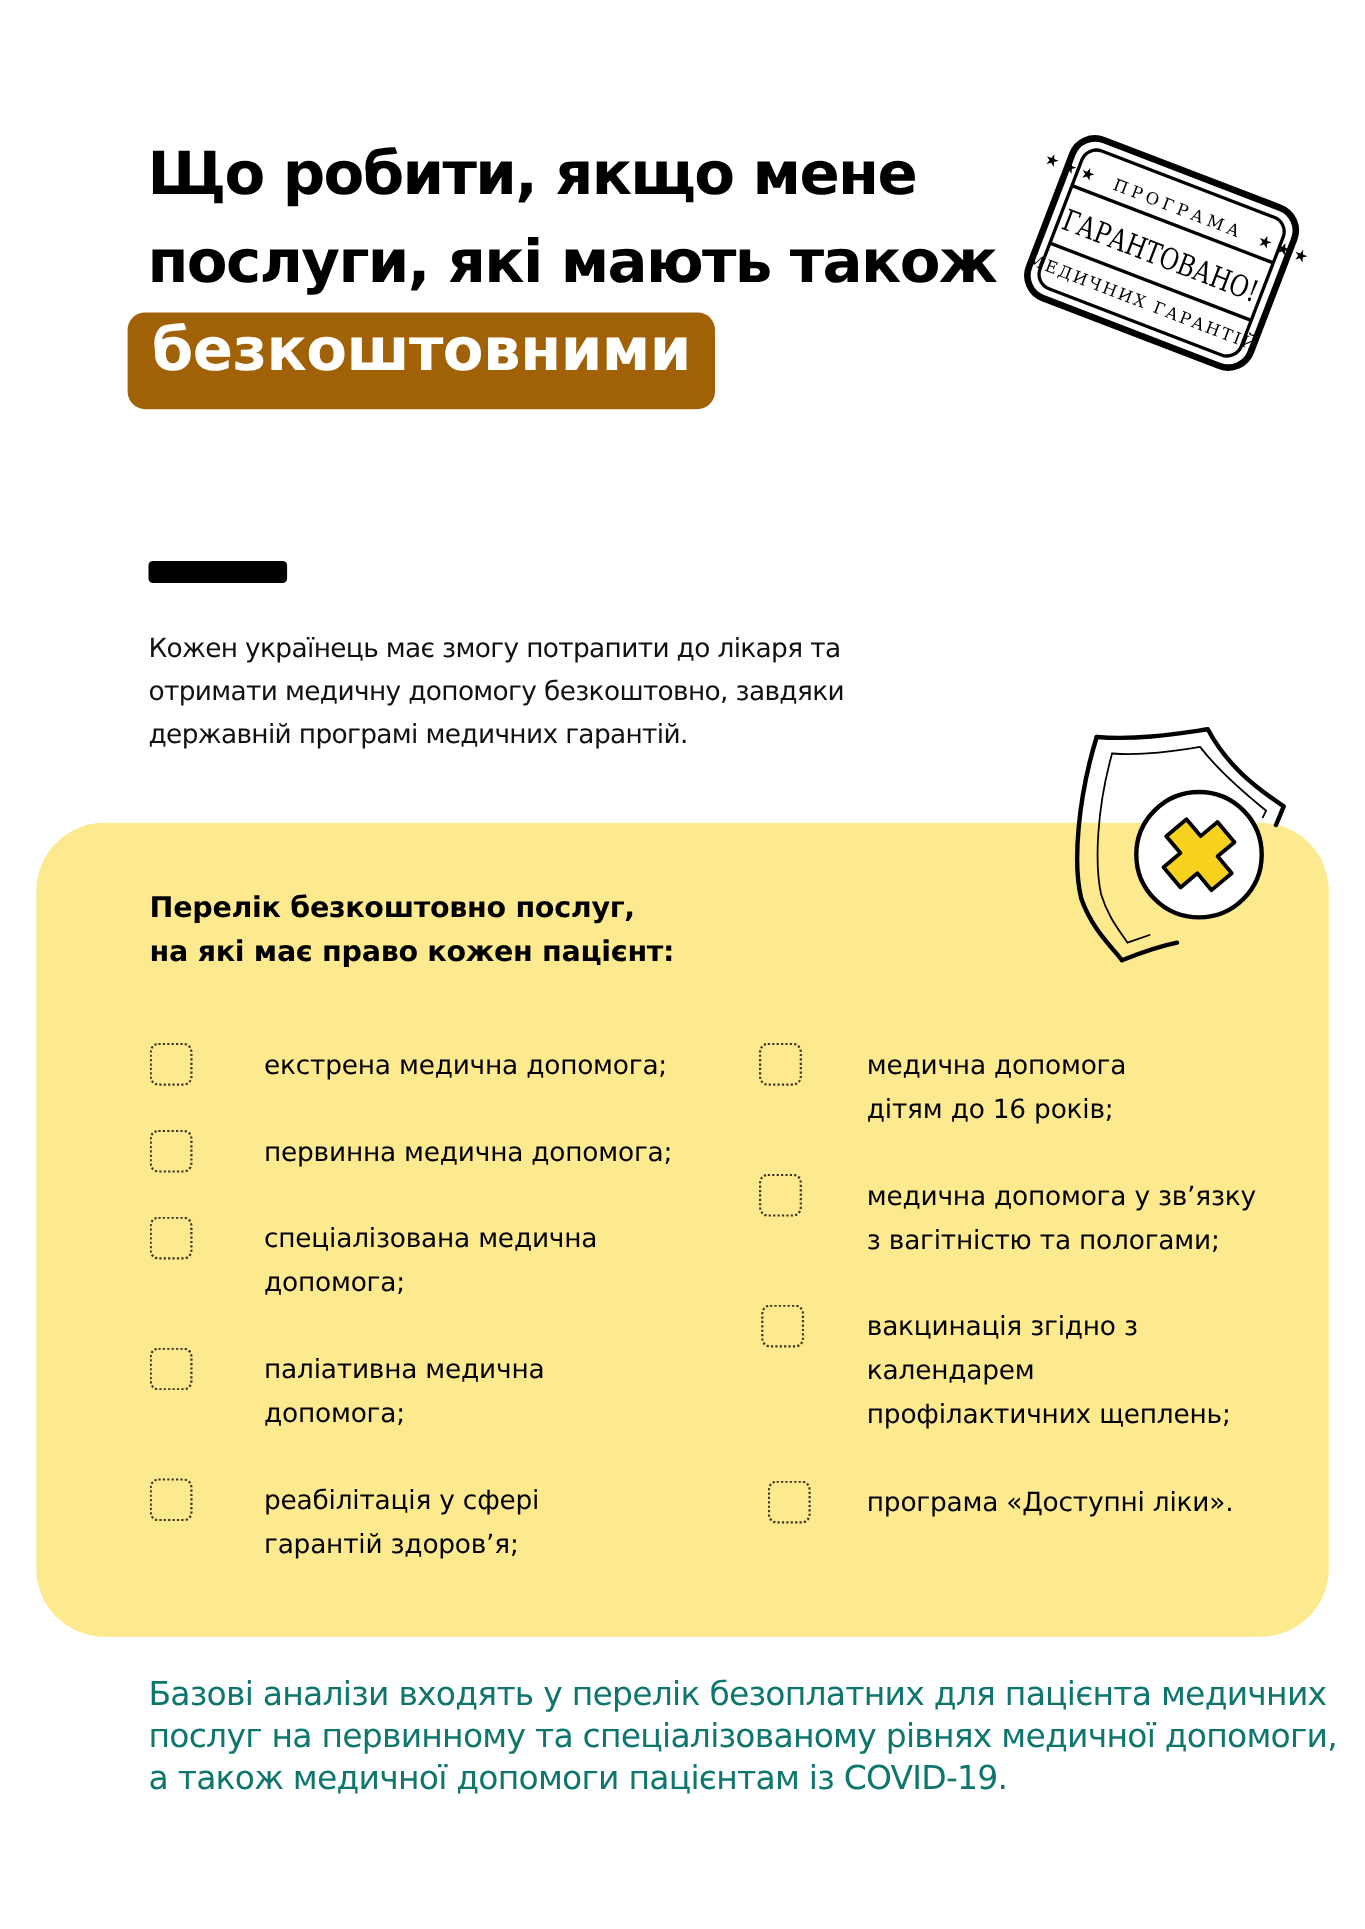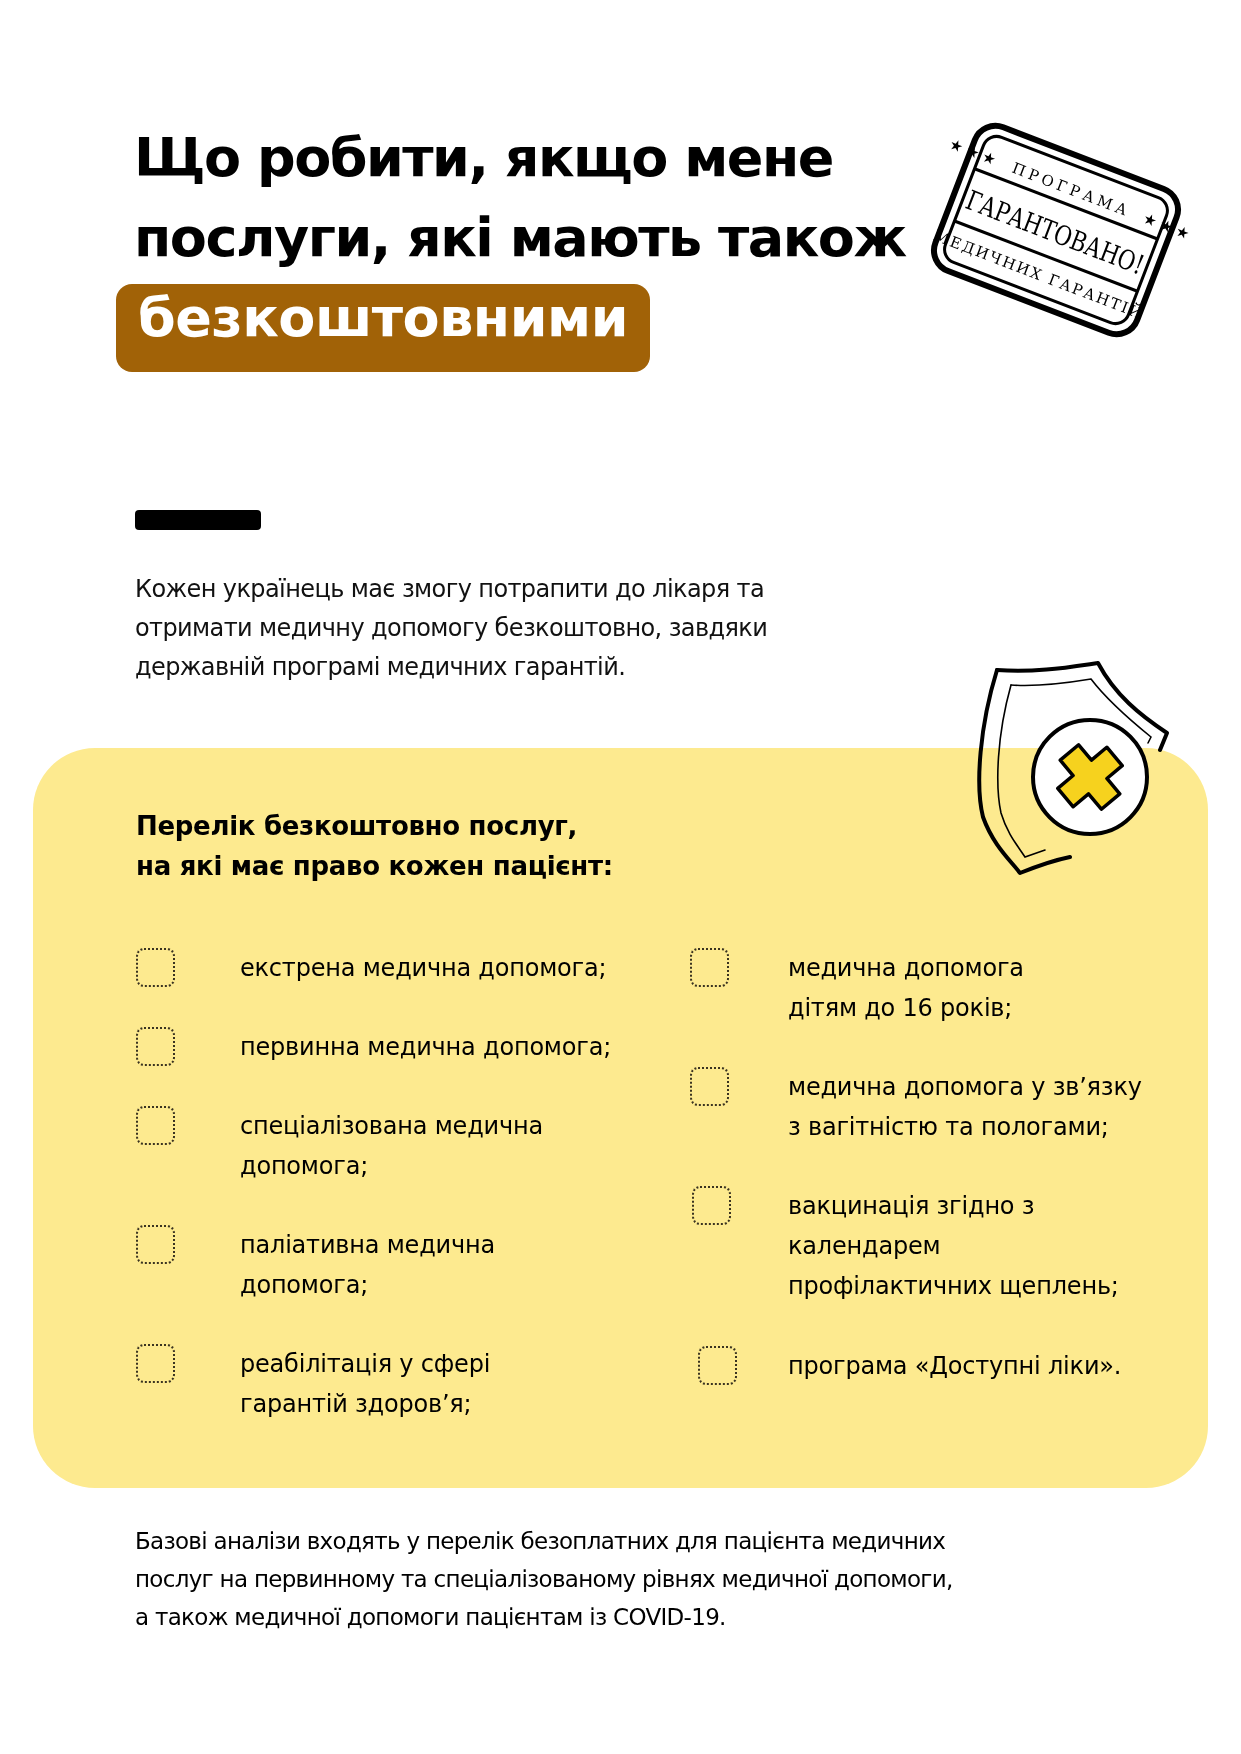--- a/index.html
+++ b/index.html
@@ -150,24 +150,24 @@
     }
     .service .label span { display: block; }
 
     
     .footer-text {
       position: absolute;
       left: 135px;
       top: 1522px;
       width: 1000px;
       font-family: "DejaVu Sans", sans-serif;
-      font-size: 23px;
+      font-size: 30px;
       line-height: 38px;
       letter-spacing: -0.7px;
-      color: #000000;
+      color: #0f766e;
     }
     .footer-text span { display: block; white-space: nowrap; }
   </style>
 </head>
 <body>
 
 <h1 class="title">
   <span class="line">Що робити, якщо мене</span>
   <span class="line">послуги, які мають також</span>
   <span class="line">

